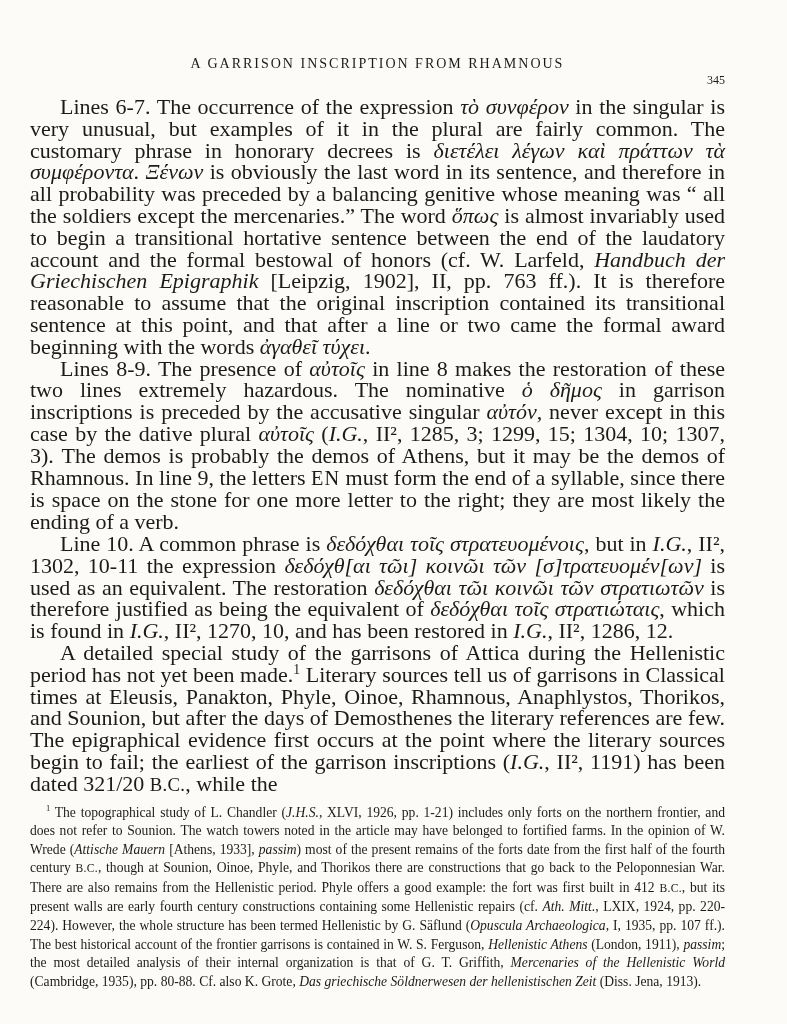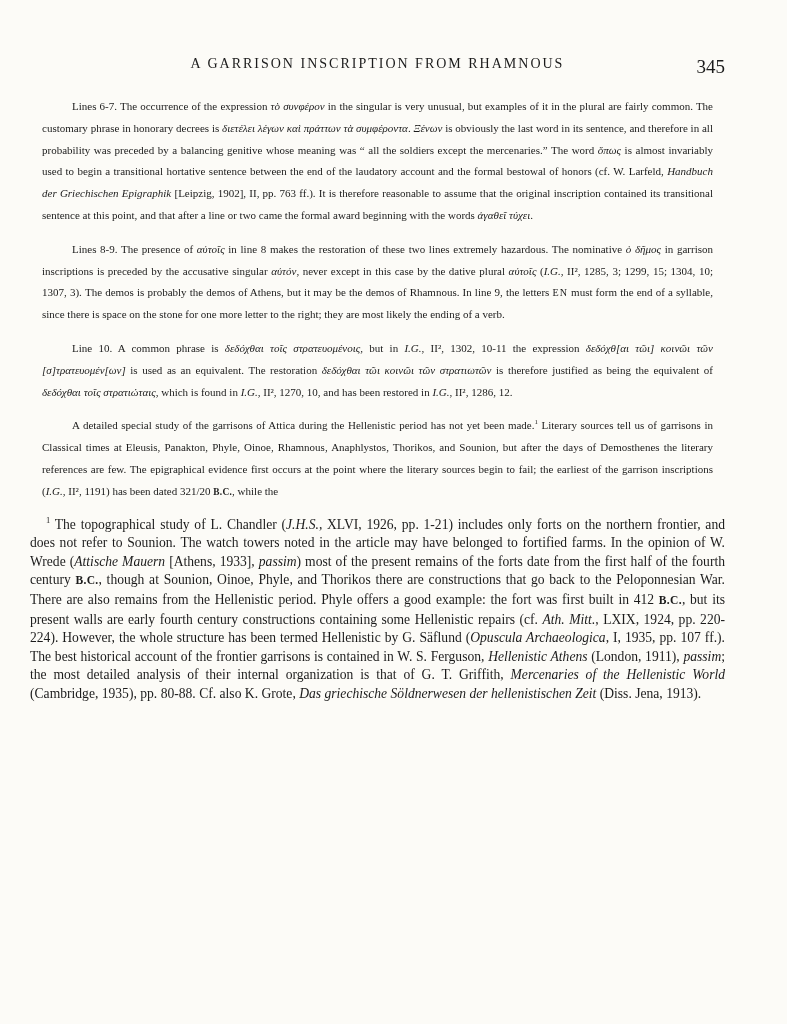--- a/index.html
+++ b/index.html
@@ -19,48 +19,48 @@
     position: relative;
     text-align: center;
     font-size: 14px;
     letter-spacing: 2px;
     margin-bottom: 24px;
     white-space: nowrap;
   }
   .pageno {
     position: absolute;
     right: 0;
-    top: 0;
-    font-size: 19px;
+    top: 17px;
+    font-size: 12px;
     letter-spacing: 0;
   }
   .body p {
-    margin: 12px;
+    margin: 0;
     text-indent: 30px;
     text-align: justify;
-    font-size: 11px;
+    font-size: 22px;
     line-height: 21.8px;
   }
   .footnote {
     margin-top: 8px;
   }
   .footnote p {
     margin: 0;
     text-indent: 16px;
     text-align: justify;
     font-size: 13.6px;
     line-height: 18.6px;
   }
   .it { font-style: italic; }
   .sans {
     font-family: Liberation Serif, serif;
     font-size: 0.92em;
     letter-spacing: 1px;
   }
-  .sc { font-size: 0.85em; letter-spacing: 0.3px; font-weight: bold; }
+  .sc { font-size: 0.85em; letter-spacing: 0.3px; }
   sup { font-size: 0.62em; line-height: 0; vertical-align: super; }
 </style>
 </head>
 <body>
 
 <div class="page">
 
   <div class="header">
     <span class="title">A GARRISON INSCRIPTION FROM RHAMNOUS</span>
     <span class="pageno">345</span>

